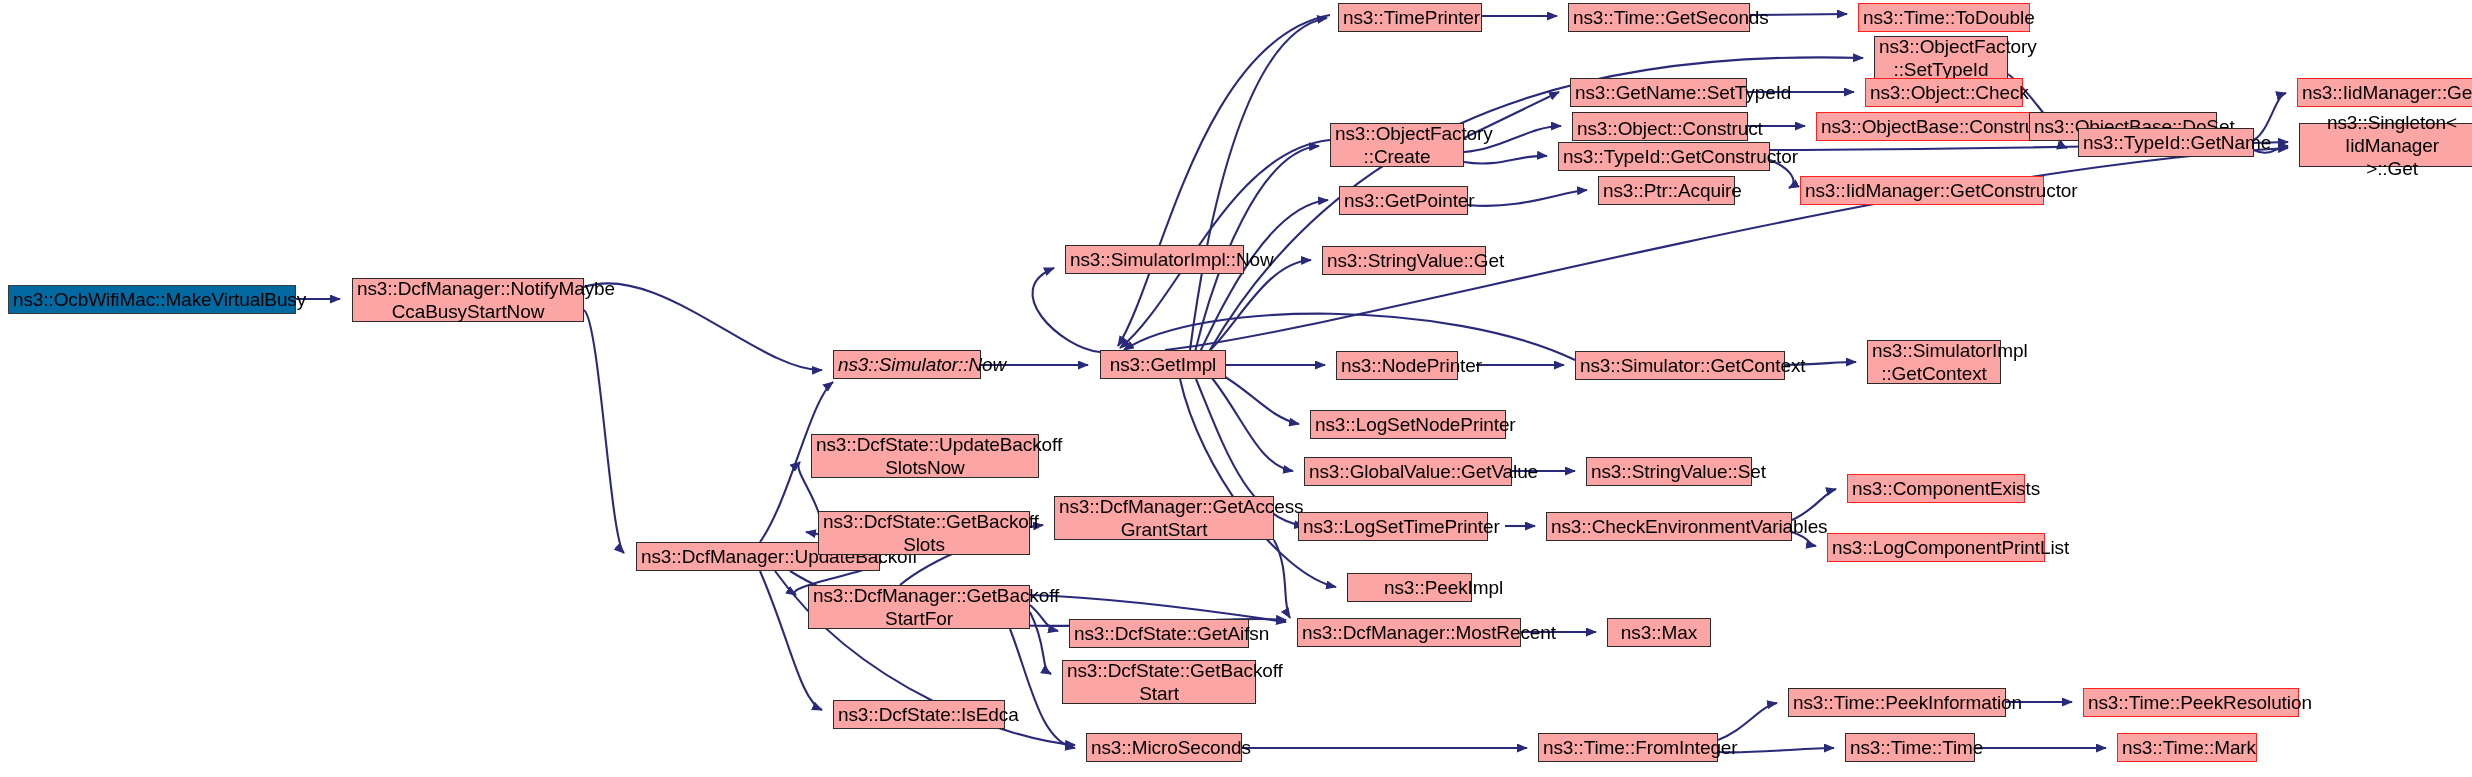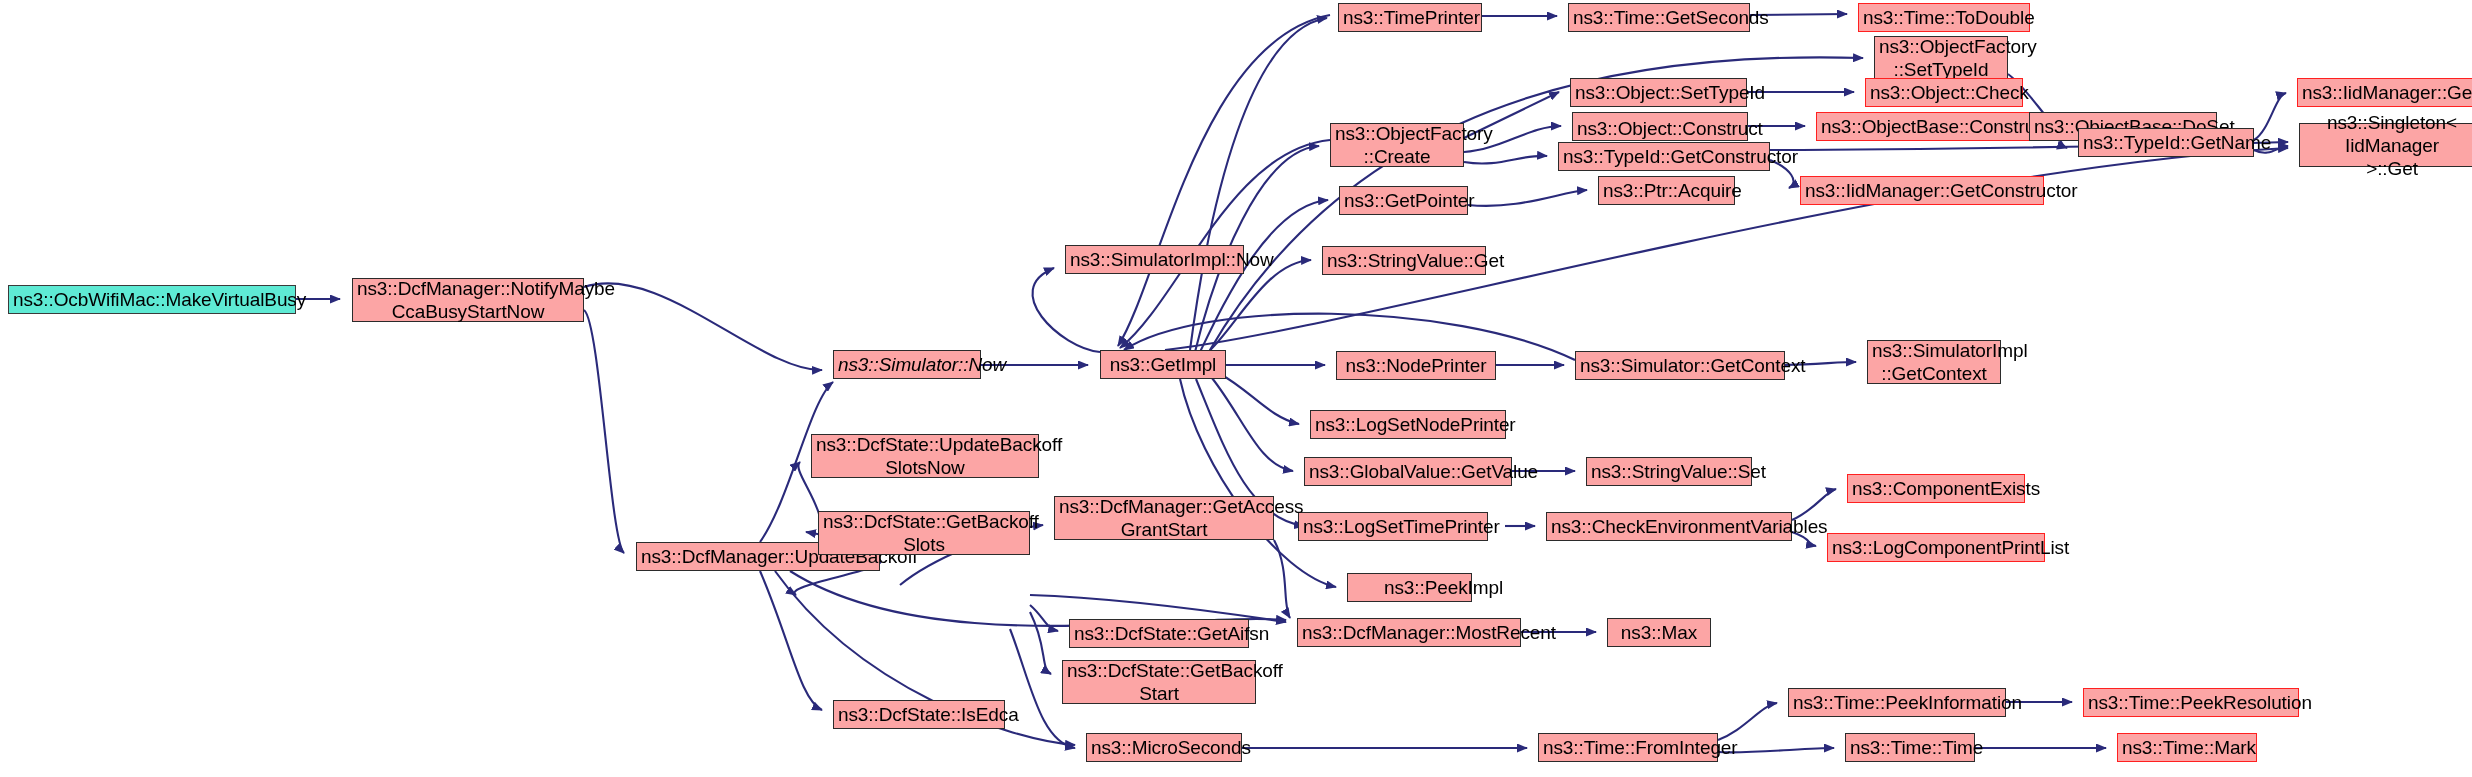--- a/index.html
+++ b/index.html
@@ -19,21 +19,21 @@
     color:#000000;
     font-size:19px;
     line-height:23px;
     letter-spacing:-0.1px;
     background:#fca5a5;
     border:1.6px solid #2b2b2b;
     white-space:pre-line;
     padding:0 4px;
   }
   .node.red{border-color:#ff2020;}
-  .node.root{background:#5eead4;border-color:#3a3a3a;}
+  .node.root{background:#0369a1;border-color:#3a3a3a;}
   .node span{display:block;width:100%;}
 </style>
 </head>
 <body>
 
 <div id="canvas">
 
   <svg id="edges" viewBox="0 0 2472 777" xmlns="http://www.w3.org/2000/svg">
     <defs>
       <marker id="ah" markerWidth="11" markerHeight="9" refX="10" refY="4.5" orient="auto" markerUnits="userSpaceOnUse">
@@ -163,41 +163,43 @@
   <div class="node root" style="left:8px;top:285px;width:288px;height:29px;"><span>ns3::OcbWifiMac::MakeVirtualBusy</span></div>
   <div class="node" style="left:352px;top:278px;width:232px;height:44px;"><span>ns3::DcfManager::NotifyMaybe
 CcaBusyStartNow</span></div>
   <div class="node" style="left:636px;top:542px;width:244px;height:29px;"><span>ns3::DcfManager::UpdateBackoff</span></div>
   <div class="node" style="left:833px;top:350px;width:148px;height:29px;font-style:italic;"><span>ns3::Simulator::Now</span></div>
   <div class="node" style="left:1065px;top:245px;width:179px;height:29px;"><span>ns3::SimulatorImpl::Now</span></div>
   <div class="node" style="left:811px;top:434px;width:228px;height:44px;"><span>ns3::DcfState::UpdateBackoff
 SlotsNow</span></div>
   <div class="node" style="left:818px;top:511px;width:212px;height:44px;"><span>ns3::DcfState::GetBackoff
 Slots</span></div>
+  <div class="node" style="left:808px;top:585px;width:222px;height:44px;"><span>ns3::DcfManager::GetBackoff
+StartFor</span></div>
   <div class="node" style="left:833px;top:700px;width:172px;height:29px;"><span>ns3::DcfState::IsEdca</span></div>
   <div class="node" style="left:1100px;top:350px;width:126px;height:29px;"><span>ns3::GetImpl</span></div>
   <div class="node" style="left:1338px;top:3px;width:144px;height:29px;"><span>ns3::TimePrinter</span></div>
   <div class="node" style="left:1330px;top:123px;width:134px;height:44px;"><span>ns3::ObjectFactory
 ::Create</span></div>
   <div class="node" style="left:1339px;top:186px;width:129px;height:29px;"><span>ns3::GetPointer</span></div>
   <div class="node" style="left:1322px;top:246px;width:164px;height:29px;"><span>ns3::StringValue::Get</span></div>
-  <div class="node" style="left:1336px;top:351px;width:160px;height:29px;"><span>ns3::NodePrinter</span></div>
+  <div class="node" style="left:1336px;top:351px;width:122px;height:29px;"><span>ns3::NodePrinter</span></div>
   <div class="node" style="left:1310px;top:410px;width:196px;height:29px;"><span>ns3::LogSetNodePrinter</span></div>
   <div class="node" style="left:1304px;top:457px;width:208px;height:29px;"><span>ns3::GlobalValue::GetValue</span></div>
   <div class="node" style="left:1298px;top:512px;width:190px;height:29px;justify-content:center;"><span>ns3::LogSetTimePrinter</span></div>
   <div class="node" style="left:1347px;top:573px;width:125px;height:29px;padding-left:36px;"><span>ns3::PeekImpl</span></div>
   <div class="node" style="left:1054px;top:496px;width:220px;height:44px;"><span>ns3::DcfManager::GetAccess
 GrantStart</span></div>
   <div class="node" style="left:1069px;top:619px;width:180px;height:29px;"><span>ns3::DcfState::GetAifsn</span></div>
   <div class="node" style="left:1062px;top:660px;width:194px;height:44px;"><span>ns3::DcfState::GetBackoff
 Start</span></div>
   <div class="node" style="left:1086px;top:733px;width:156px;height:29px;"><span>ns3::MicroSeconds</span></div>
   <div class="node" style="left:1297px;top:618px;width:224px;height:29px;"><span>ns3::DcfManager::MostRecent</span></div>
   <div class="node" style="left:1568px;top:3px;width:182px;height:29px;"><span>ns3::Time::GetSeconds</span></div>
-  <div class="node" style="left:1570px;top:78px;width:177px;height:29px;"><span>ns3::Object::SetTypeId</span></div>
+  <div class="node" style="left:1570px;top:78px;width:177px;height:29px;"><span>ns3::GetName::SetTypeId</span></div>
   <div class="node" style="left:1572px;top:112px;width:176px;height:29px;align-items:flex-end;"><span>ns3::Object::Construct</span></div>
   <div class="node" style="left:1558px;top:142px;width:212px;height:29px;"><span>ns3::TypeId::GetConstructor</span></div>
   <div class="node" style="left:1598px;top:176px;width:137px;height:29px;"><span>ns3::Ptr::Acquire</span></div>
   <div class="node" style="left:1575px;top:351px;width:210px;height:29px;"><span>ns3::Simulator::GetContext</span></div>
   <div class="node" style="left:1586px;top:457px;width:166px;height:29px;"><span>ns3::StringValue::Set</span></div>
   <div class="node" style="left:1546px;top:512px;width:246px;height:29px;"><span>ns3::CheckEnvironmentVariables</span></div>
   <div class="node" style="left:1607px;top:618px;width:104px;height:29px;"><span>ns3::Max</span></div>
   <div class="node" style="left:1538px;top:733px;width:180px;height:29px;"><span>ns3::Time::FromInteger</span></div>
   <div class="node red" style="left:1858px;top:3px;width:172px;height:29px;"><span>ns3::Time::ToDouble</span></div>
   <div class="node" style="left:1874px;top:36px;width:134px;height:44px;"><span>ns3::ObjectFactory

